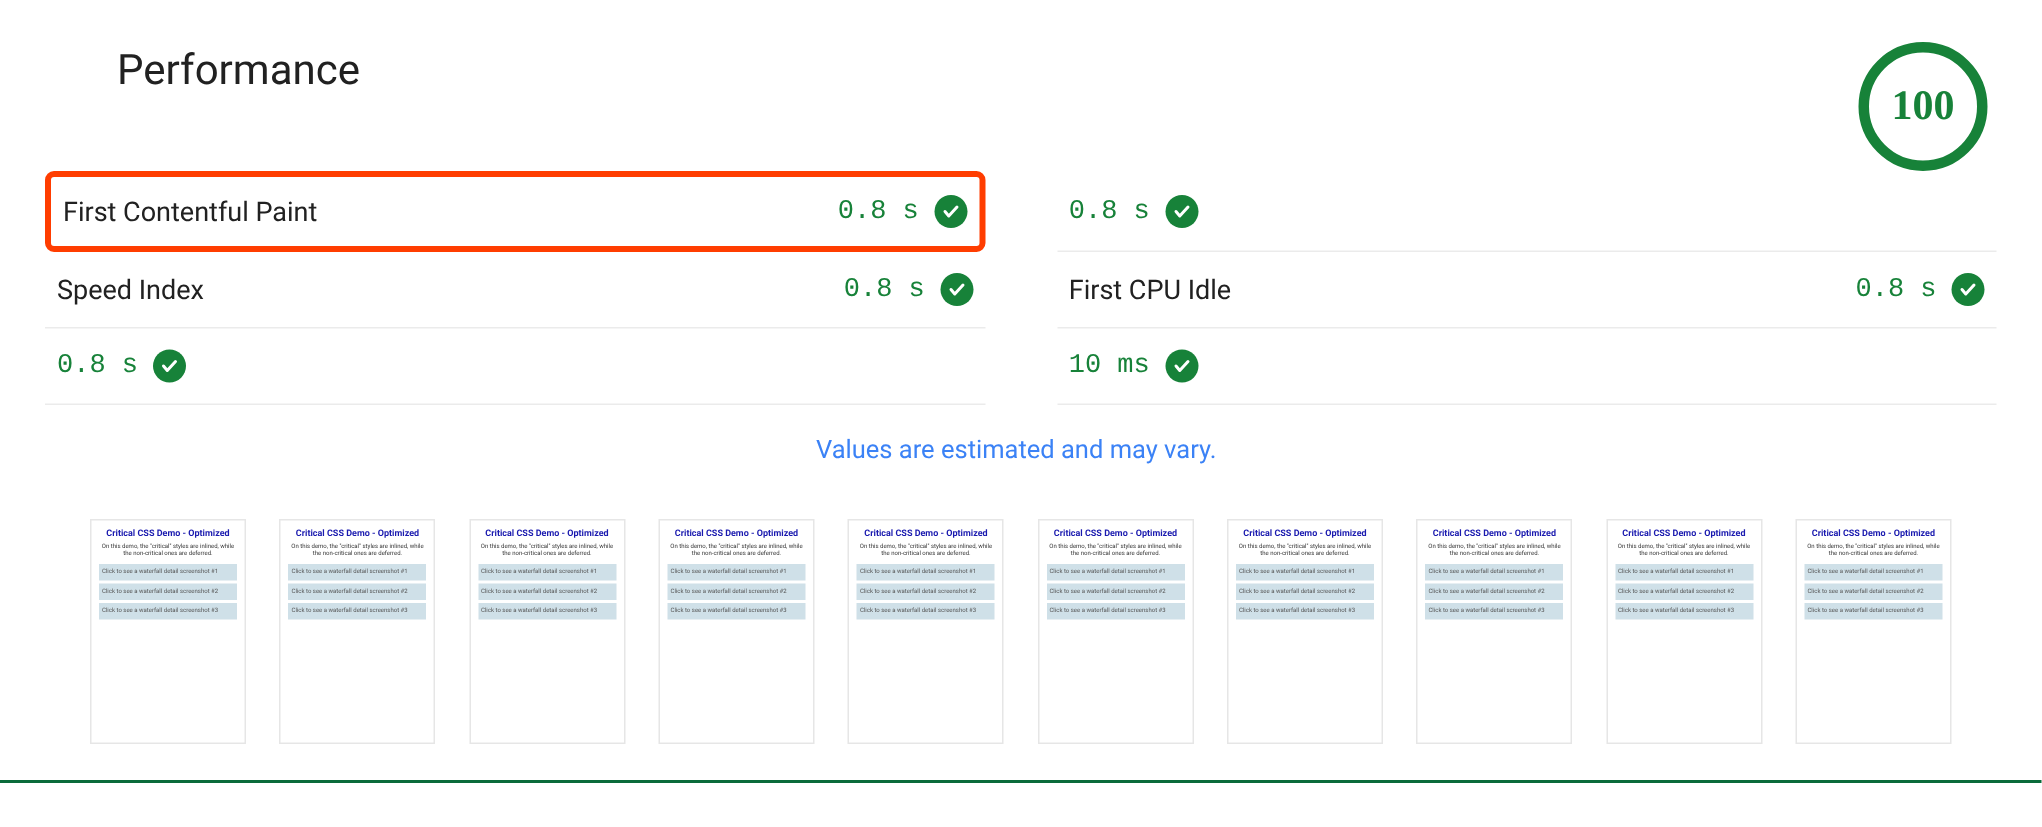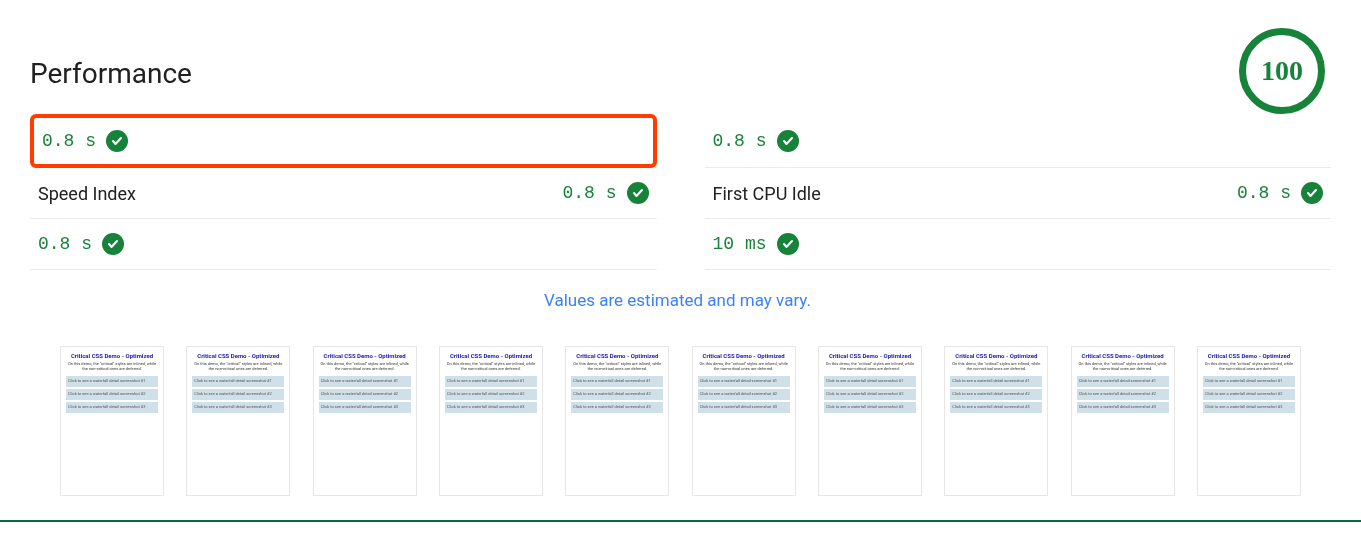--- a/index.html
+++ b/index.html
@@ -10,21 +10,22 @@
     body {
       font-family: Roboto, -apple-system, BlinkMacSystemFont, "Segoe UI", Helvetica, Arial, sans-serif;
       background: #ffffff;
       padding: 30px 30px 10px 30px;
       width: 1361px;
       border-bottom: 2px solid #0a6b3b;
     }
     .header-row {
       display: flex;
       justify-content: space-between;
-      align-items: flex-end;
+      align-items: flex-start;
+      margin-left: 48px;
     }
     .left-col {
       flex: 1;
     }
     h1 {
       font-size: 28px;
       font-weight: 400;
       color: #212121;
       margin-bottom: 24px;
     }
@@ -174,20 +175,21 @@
   <div class="left-col">
     <h1>Performance</h1>
   </div>
   <div class="score-gauge">
     <span>100</span>
   </div>
 </div>
 
 <div class="metrics-grid" id="metrics-grid">
 <div class="metric-row highlighted">
+      <span class="metric-label">First Contentful Paint</span>
       <span class="metric-value-wrap">
         <span class="metric-value">0.8 s</span>
         <span class="check-circle">
           <svg viewBox="0 0 24 24" fill="none" stroke="#ffffff" stroke-width="4" stroke-linecap="round" stroke-linejoin="round">
             <polyline points="4 12 9 18 20 6"></polyline>
           </svg>
         </span>
       </span>
     </div>
     <div class="metric-row">

